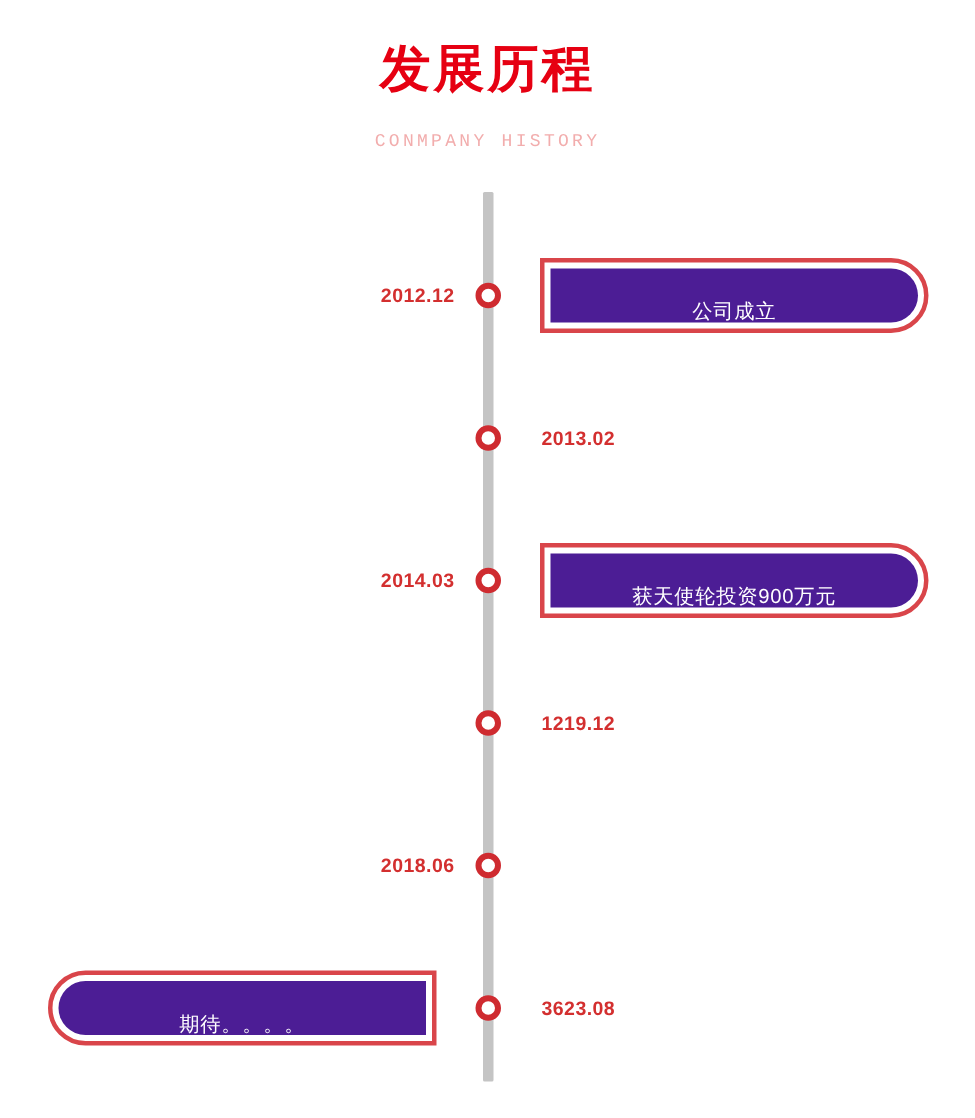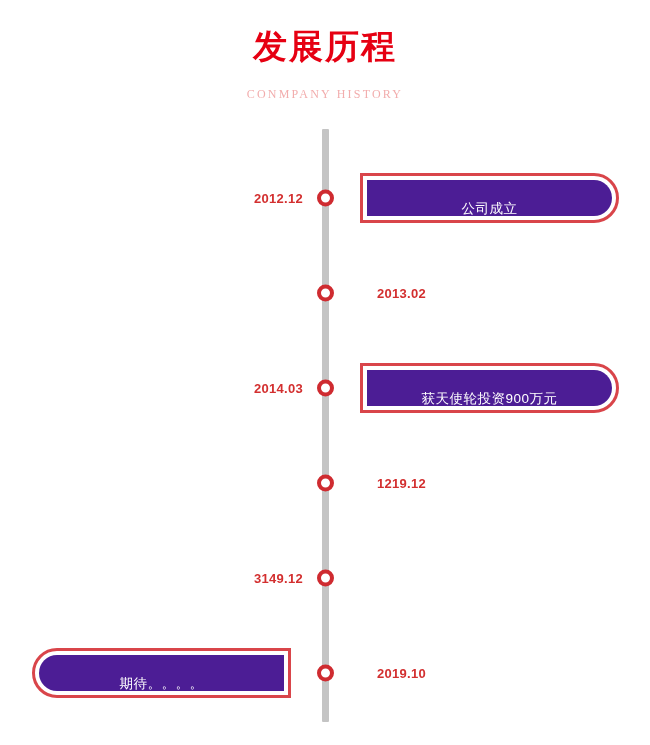--- a/index.html
+++ b/index.html
@@ -23,21 +23,21 @@
     font-weight: bold;
     color: #e60012;
     letter-spacing: 2px;
     line-height: 1.2;
   }
   .header-subtitle {
     margin-top: 20px;
     font-size: 12px;
     color: #f2adad;
     letter-spacing: 2.2px;
-    font-family: Liberation Serif, serif;
+    font-family: Liberation Mono, monospace;
   }
 
   
   .timeline {
     position: relative;
     margin-top: 27px;
     height: 600px;
   }
   .timeline-axis {
     position: absolute;
@@ -74,21 +74,20 @@
 
   
   .date {
     position: absolute;
     font-size: 13px;
     font-weight: bold;
     color: #d32f2f;
     letter-spacing: 0.3px;
     top: 50%;
     transform: translateY(-50%);
-    margin-left: 16px;
   }
   .row.right .date { right: 347px; text-align: right; }
   .row.left  .date { left: 361px;  text-align: right;  }
 
   
   .card {
     position: absolute;
     top: 0;
     width: 259px;
     height: 50px;
@@ -155,25 +154,25 @@
             <span class="card-label">获天使轮投资900万元</span>
           </div>
         </div>
       </div>
       <div class="row left" style="top: 329px;">
         <div class="dot"></div>
         <div class="date">1219.12</div>
       </div>
       <div class="row right" style="top: 424px;">
         <div class="dot"></div>
-        <div class="date">3149.12</div>
+        <div class="date">2018.06</div>
       </div>
       <div class="row left" style="top: 519px;">
         <div class="dot"></div>
-        <div class="date">2019.10</div>
+        <div class="date">3623.08</div>
         <div class="card">
           <div class="card-inner">
             <span class="card-label">期待。。。。</span>
           </div>
         </div>
       </div>
     </div>
 </div>
 
 </body></html>

